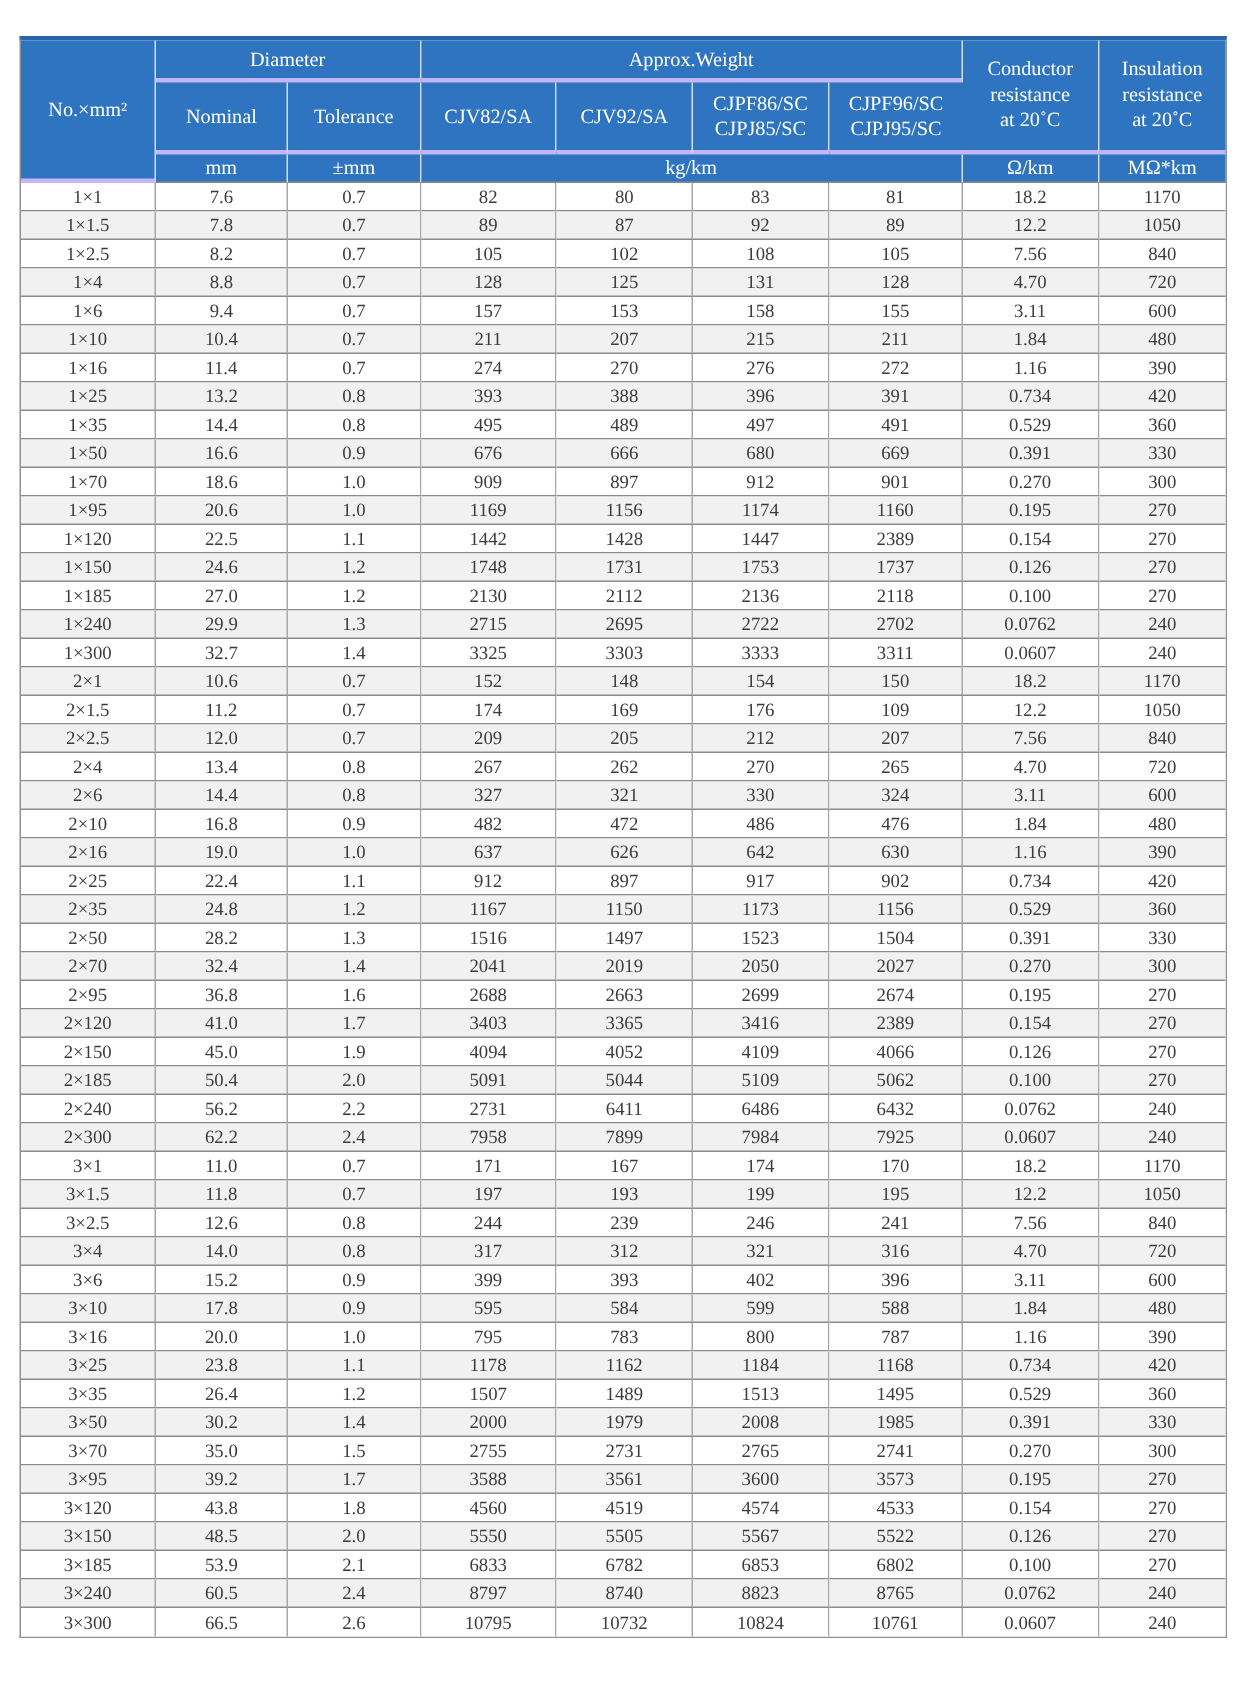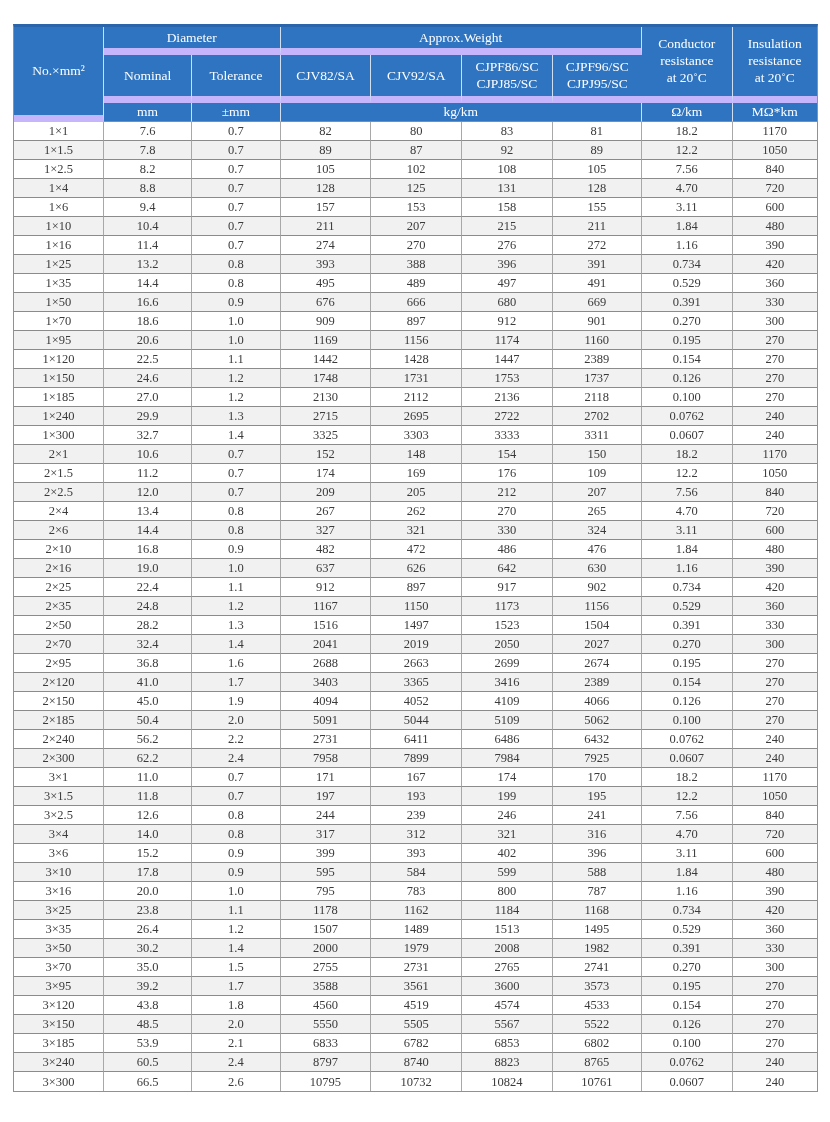--- a/index.html
+++ b/index.html
@@ -26,21 +26,21 @@
   }
   
   thead th {
     background: #2f74c0;
     color: #ffffff;
     font-weight: normal;
     font-size: 13.5px;
     text-align: center;
     vertical-align: middle;
     border-right: 1px solid #cfdff1;
-    border-bottom: 7px solid #c4b5fd;
+    border-bottom: 3px solid #c4b5fd;
     padding: 1px 2px;
   }
   thead tr th:last-child { border-right: none; }
   thead tr.units th { border-bottom: 1px solid #8b8b8b; height: 19px; }
   thead tr.groups th { height: 28px; }
   thead tr.subhead th { height: 48px; }
   th .ln { display: block; line-height: 1.25; }
   
   tbody td {
     font-size: 12.5px;
@@ -588,21 +588,21 @@
           <td>0.529</td>
           <td>360</td>
         </tr>
         <tr>
           <td>3×50</td>
           <td>30.2</td>
           <td>1.4</td>
           <td>2000</td>
           <td>1979</td>
           <td>2008</td>
-          <td>1982</td>
+          <td>1985</td>
           <td>0.391</td>
           <td>330</td>
         </tr>
         <tr>
           <td>3×70</td>
           <td>35.0</td>
           <td>1.5</td>
           <td>2755</td>
           <td>2731</td>
           <td>2765</td>

